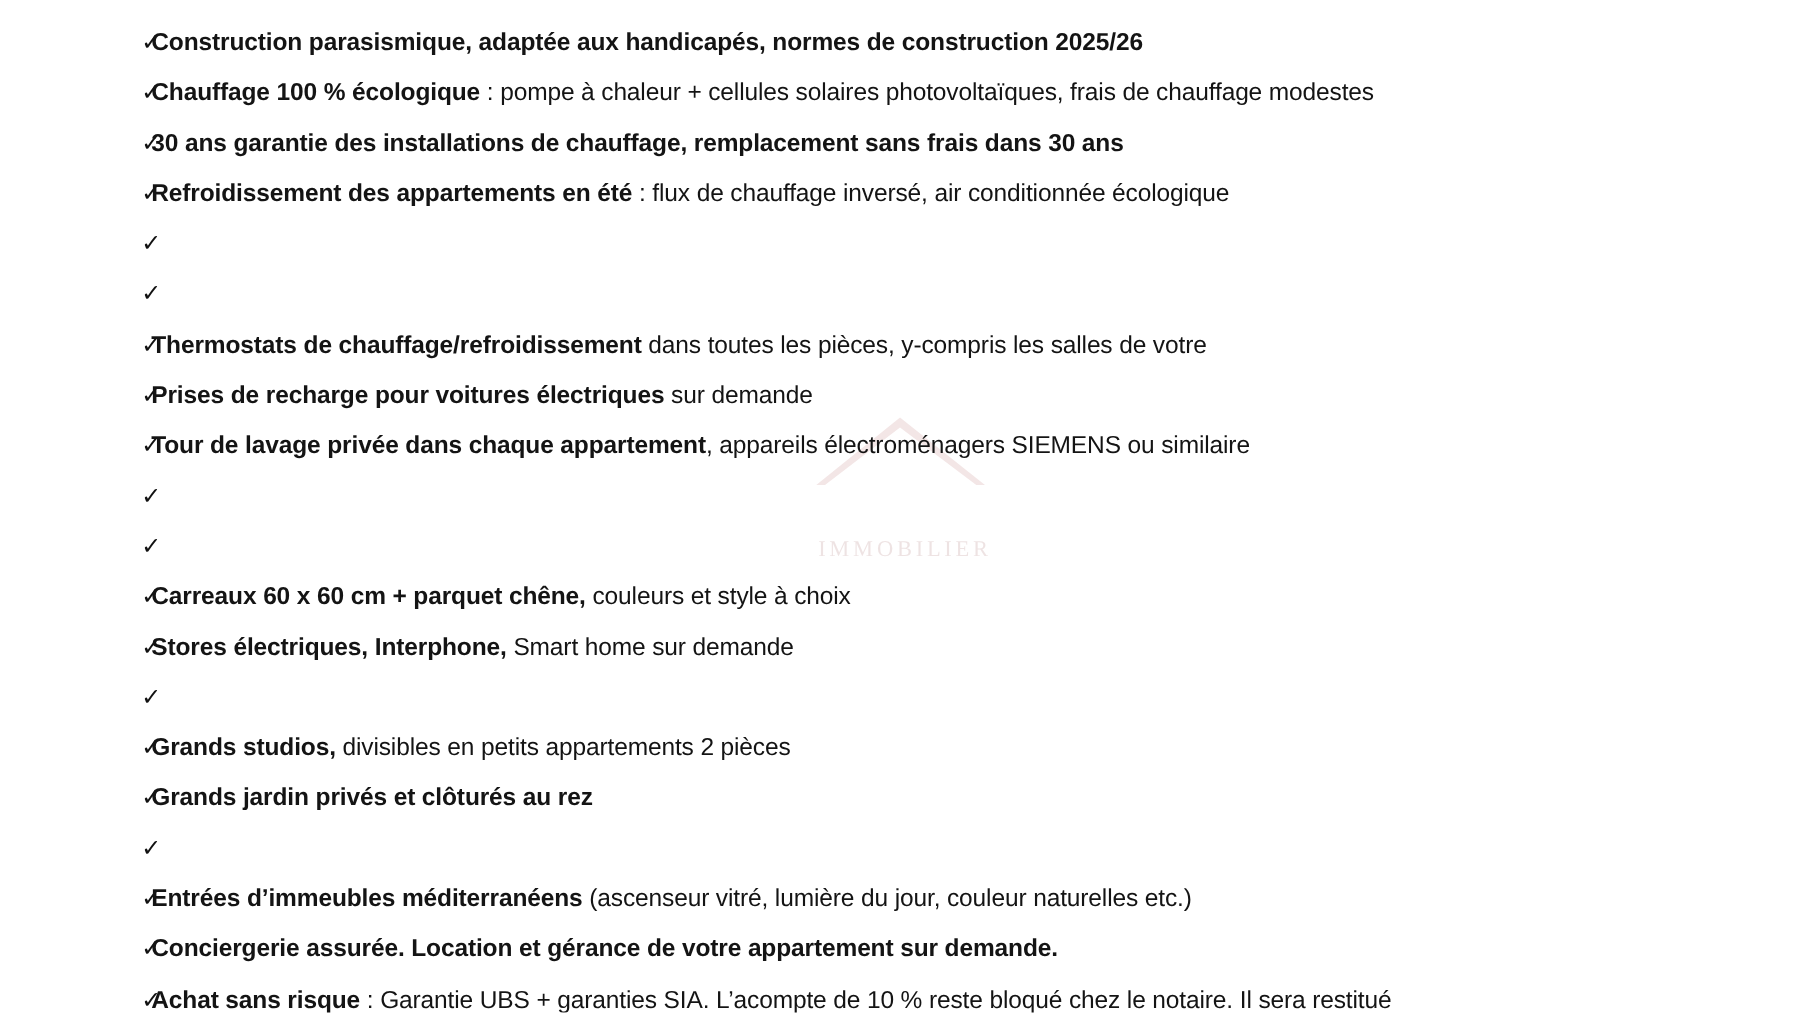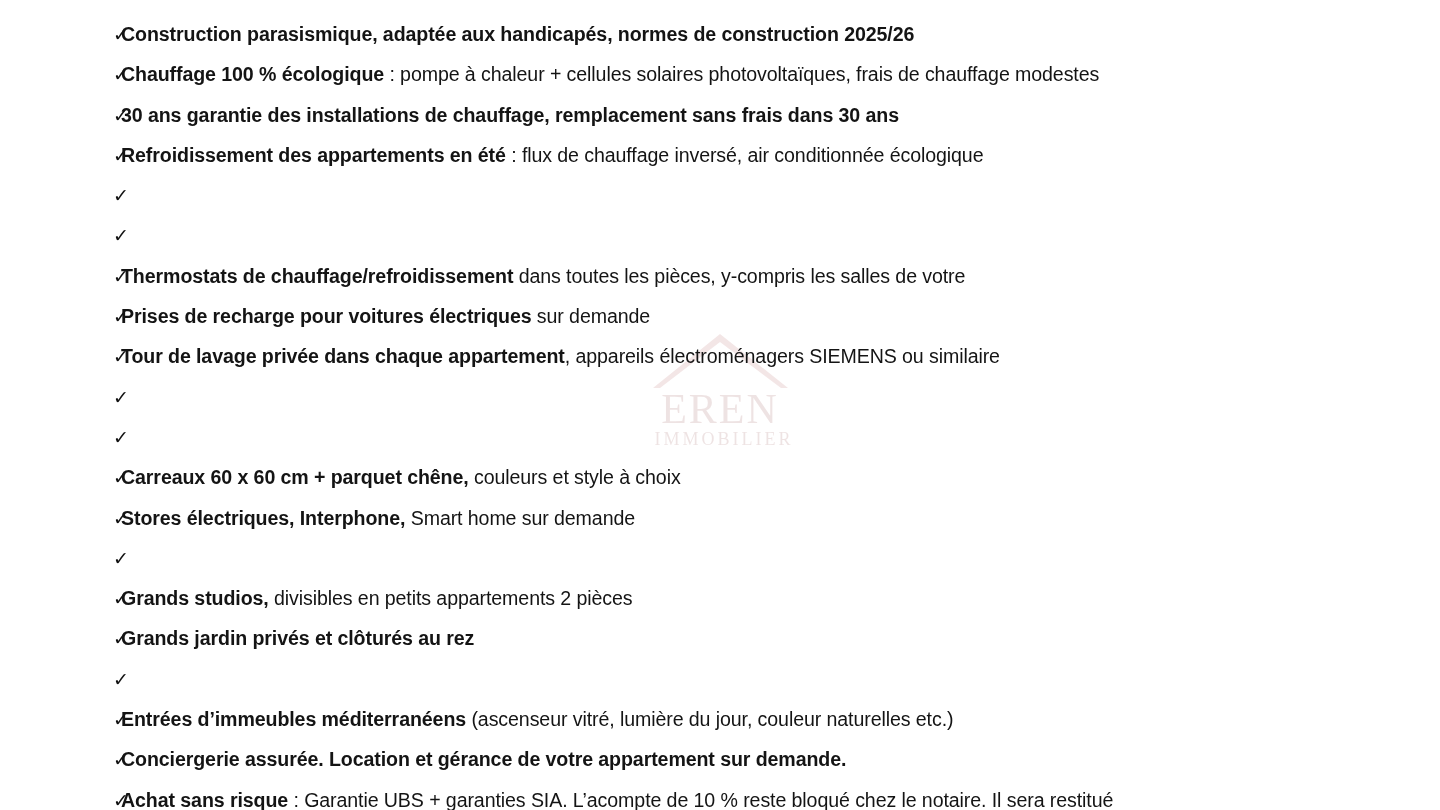--- a/index.html
+++ b/index.html
@@ -110,21 +110,20 @@
 </style>
 </head>
 <body>
 
 <div class="page">
 
   <div class="watermark">
     <svg class="wm-roof" viewBox="0 0 145 62">
       <path d="M72 4 L140 58 L133 58 L72 12 L12 58 L5 58 Z" fill="#d8aeae"></path>
     </svg>
-    <div class="wm-name">EREN</div>
     <div class="wm-sub">IMMOBILIER</div>
   </div>
 
   <ul class="list">
     <li class="item">
       <span class="check">✓</span>
       <span class="text"><b>Construction parasismique, adaptée aux handicapés, normes de construction 2025/26</b><span class="reg"></span></span>
     </li>
     <li class="item">
       <span class="check">✓</span>

